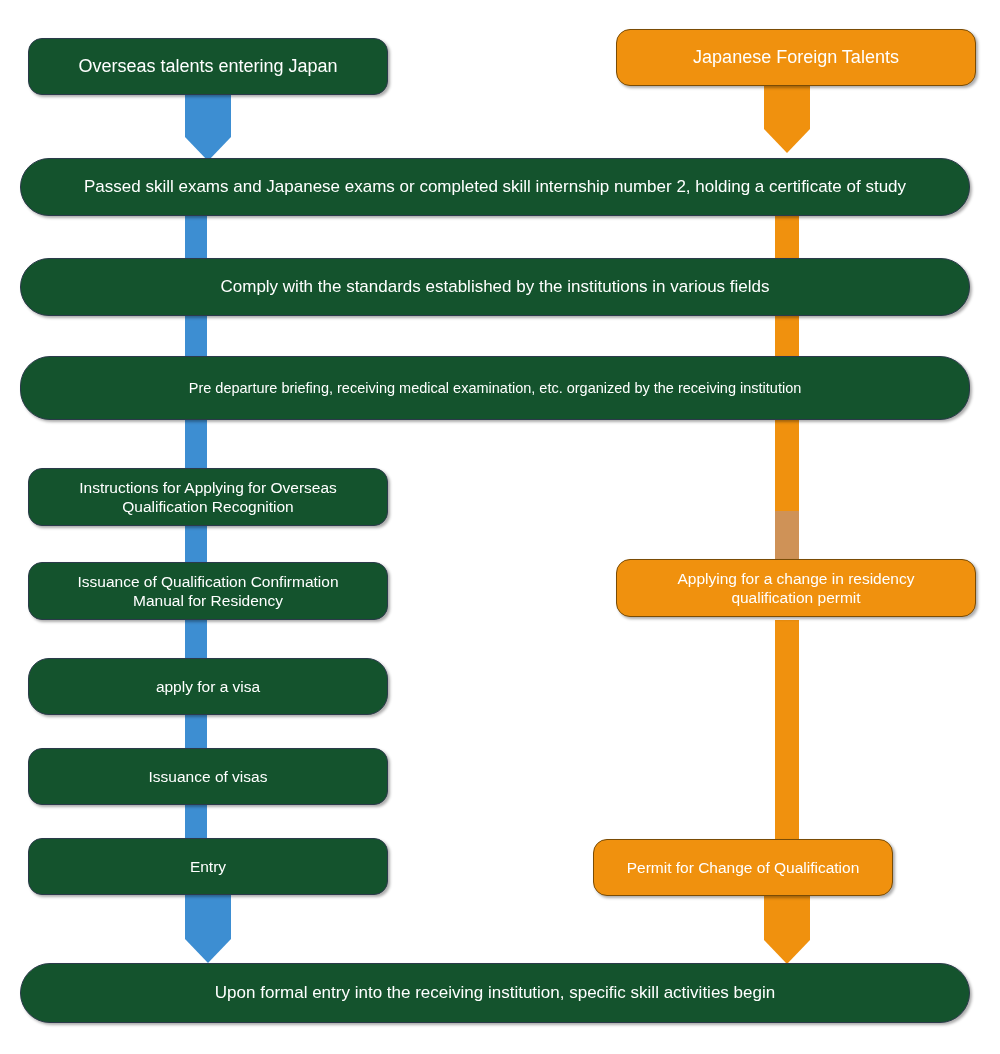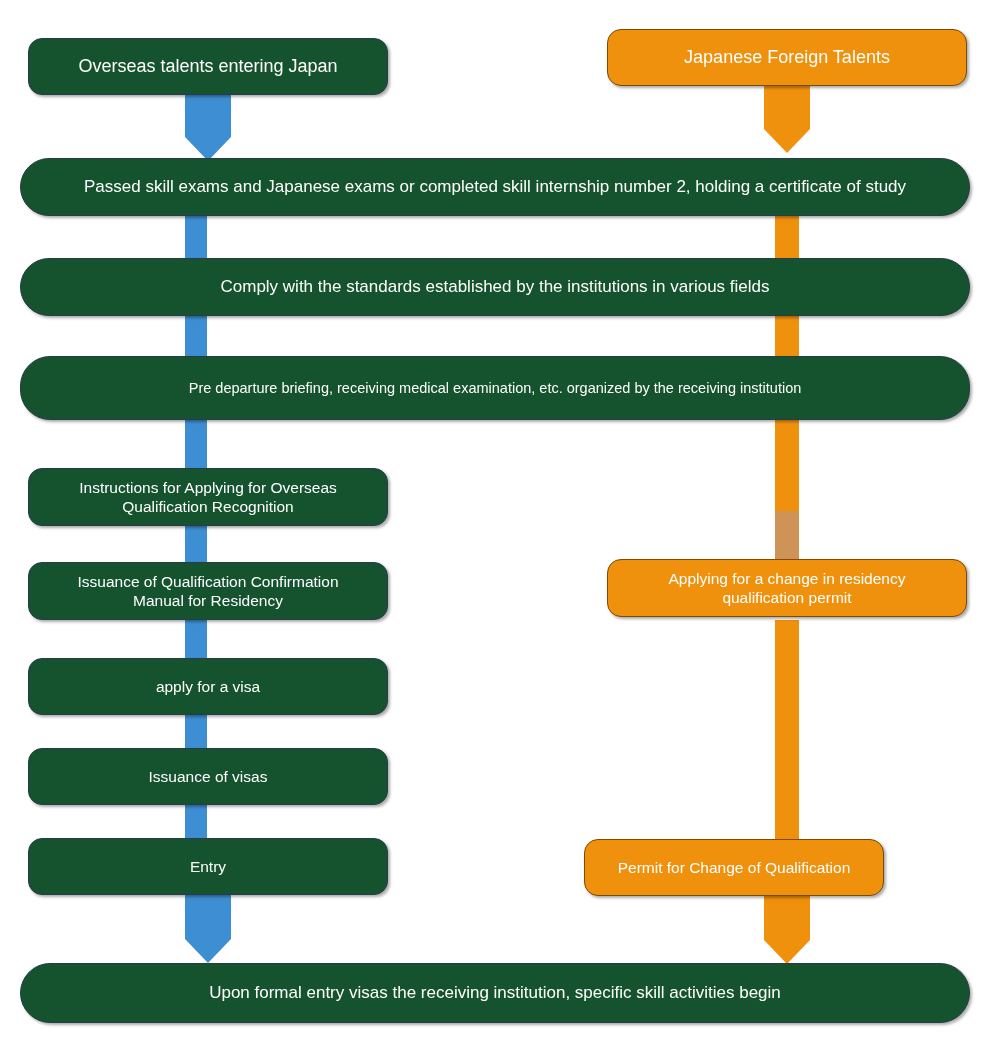--- a/index.html
+++ b/index.html
@@ -48,21 +48,21 @@
     flex-direction: column;
     align-items: center;
     justify-content: center;
     text-align: center;
     color: #ffffff;
     border: 1px solid #2b3a4a;
     box-shadow: 2px 2px 3px rgba(0,0,0,0.33);
     line-height: 1.25;
   }
   .node.blue   { background: #14532d; }
-  .node.orange { background: #f0910e; border-color: #7a4c05; }
+  .node.orange { background: #f0910e; border-color: #7a4c05; margin-left: 9px; }
 
   .wide   { border-radius: 30px; }
   .narrow { border-radius: 14px; }
 
   .line-main { font-size: 17px; }
   .line-sub  { font-size: 14.5px; }
   .t18 { font-size: 18px; }
   .t17 { font-size: 17px; }
   .t16 { font-size: 15.5px; }
 </style>
@@ -129,21 +129,21 @@
   <div class="node blue narrow" style="left:28px; top:468px; width:360px; height:58px;">
     <span class="t16">Instructions for Applying for Overseas</span>
     <span class="t16">Qualification Recognition</span>
   </div>
 
   <div class="node blue narrow" style="left:28px; top:562px; width:360px; height:58px;">
     <span class="t16">Issuance of Qualification Confirmation</span>
     <span class="t16">Manual for Residency</span>
   </div>
 
-  <div class="node blue narrow" style="left:28px; top:658px; width:360px; height:57px;">
+  <div class="node blue narrow" style="left:28px; top:658px; width:360px; height:57px;border-radius:21px;">
     <span class="t16">apply for a visa</span>
   </div>
 
   <div class="node blue narrow" style="left:28px; top:748px; width:360px; height:57px;">
     <span class="t16">Issuance of visas</span>
   </div>
 
   <div class="node blue narrow" style="left:28px; top:838px; width:360px; height:57px;">
     <span class="t16">Entry</span>
   </div>
@@ -151,16 +151,16 @@
   <div class="node orange narrow" style="left:607px; top:559px; width:360px; height:58px;">
     <span class="t16">Applying for a change in residency</span>
     <span class="t16">qualification permit</span>
   </div>
 
   <div class="node orange narrow" style="left:584px; top:839px; width:300px; height:57px;">
     <span class="t16">Permit for Change of Qualification</span>
   </div>
 
   <div class="node blue wide" style="left:20px; top:963px; width:950px; height:60px;">
-    <span class="t17">Upon formal entry visas the receiving institution, specific skill activities begin</span>
+    <span class="t17">Upon formal entry into the receiving institution, specific skill activities begin</span>
   </div>
 
 </div>
 
 </body></html>

